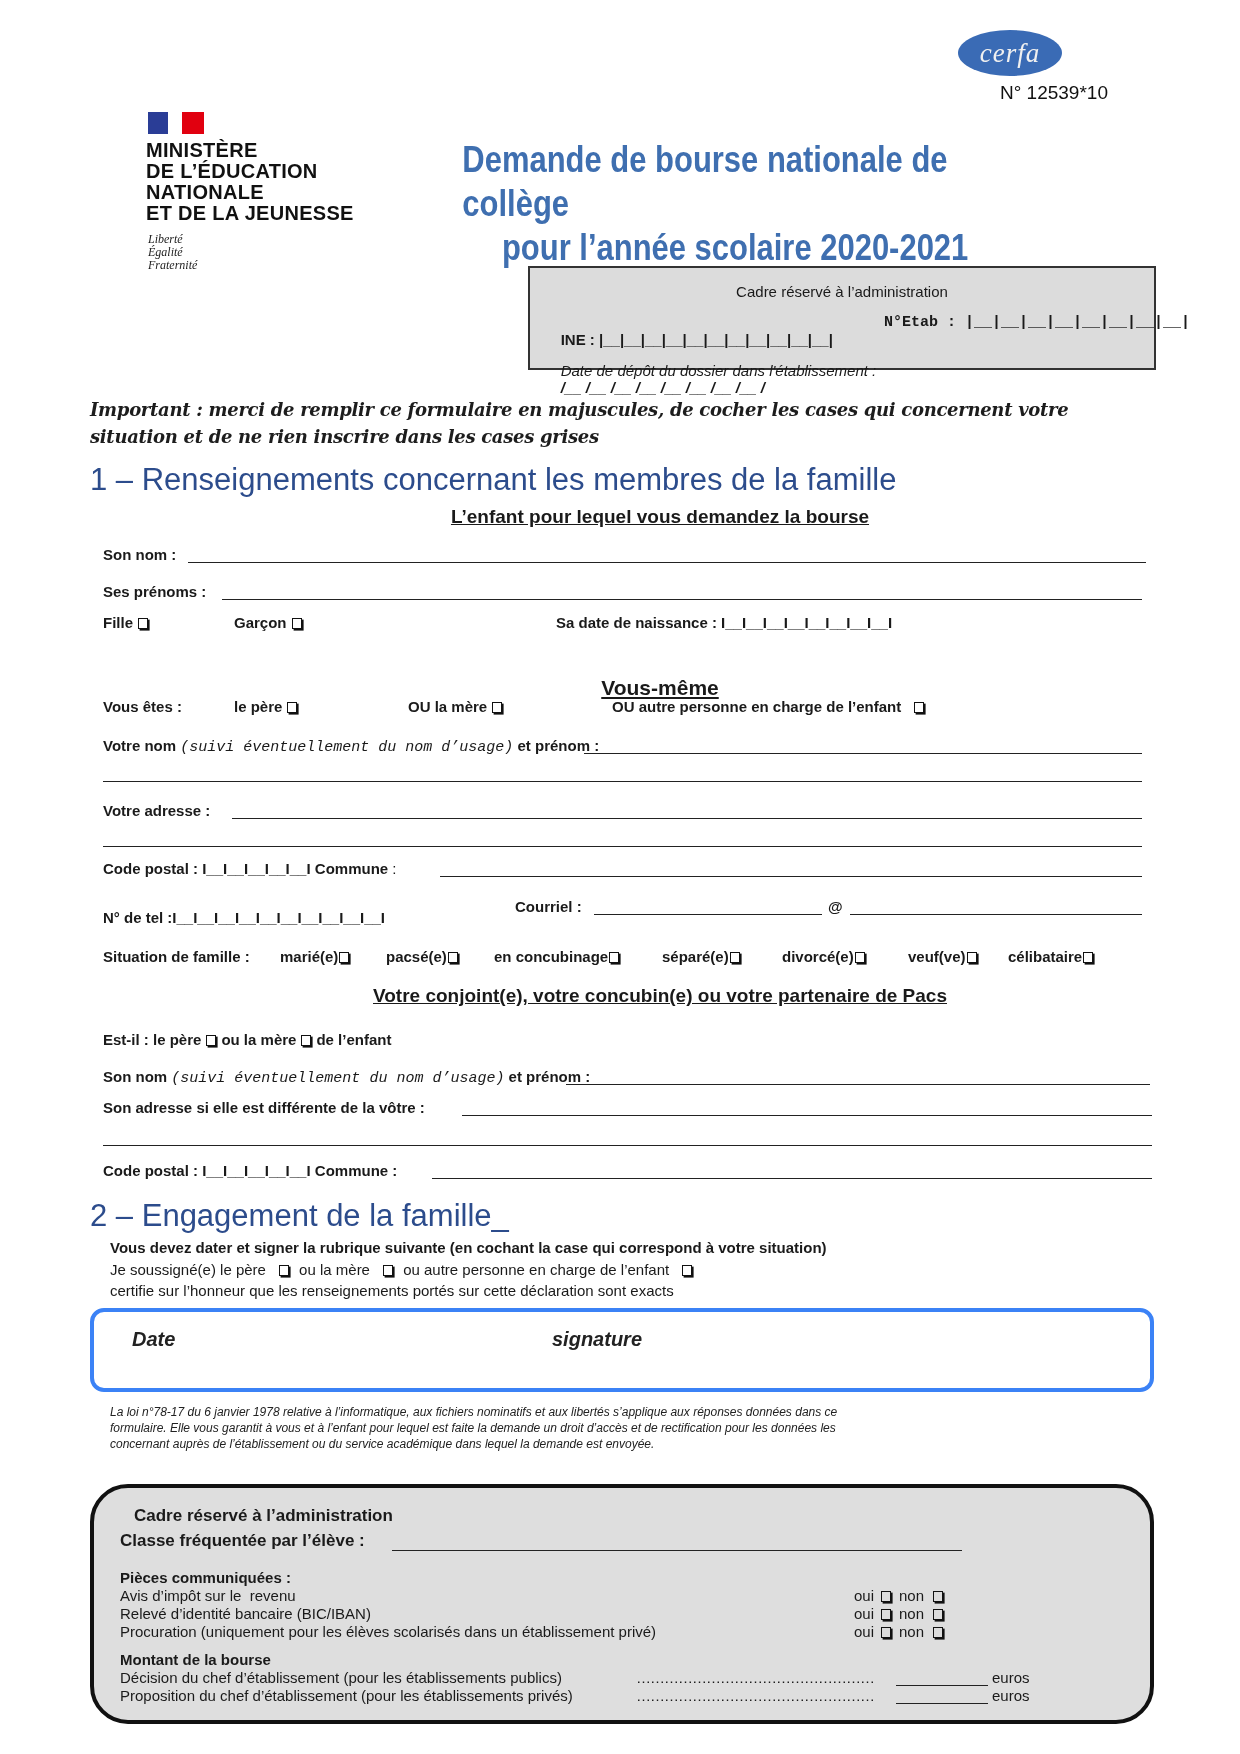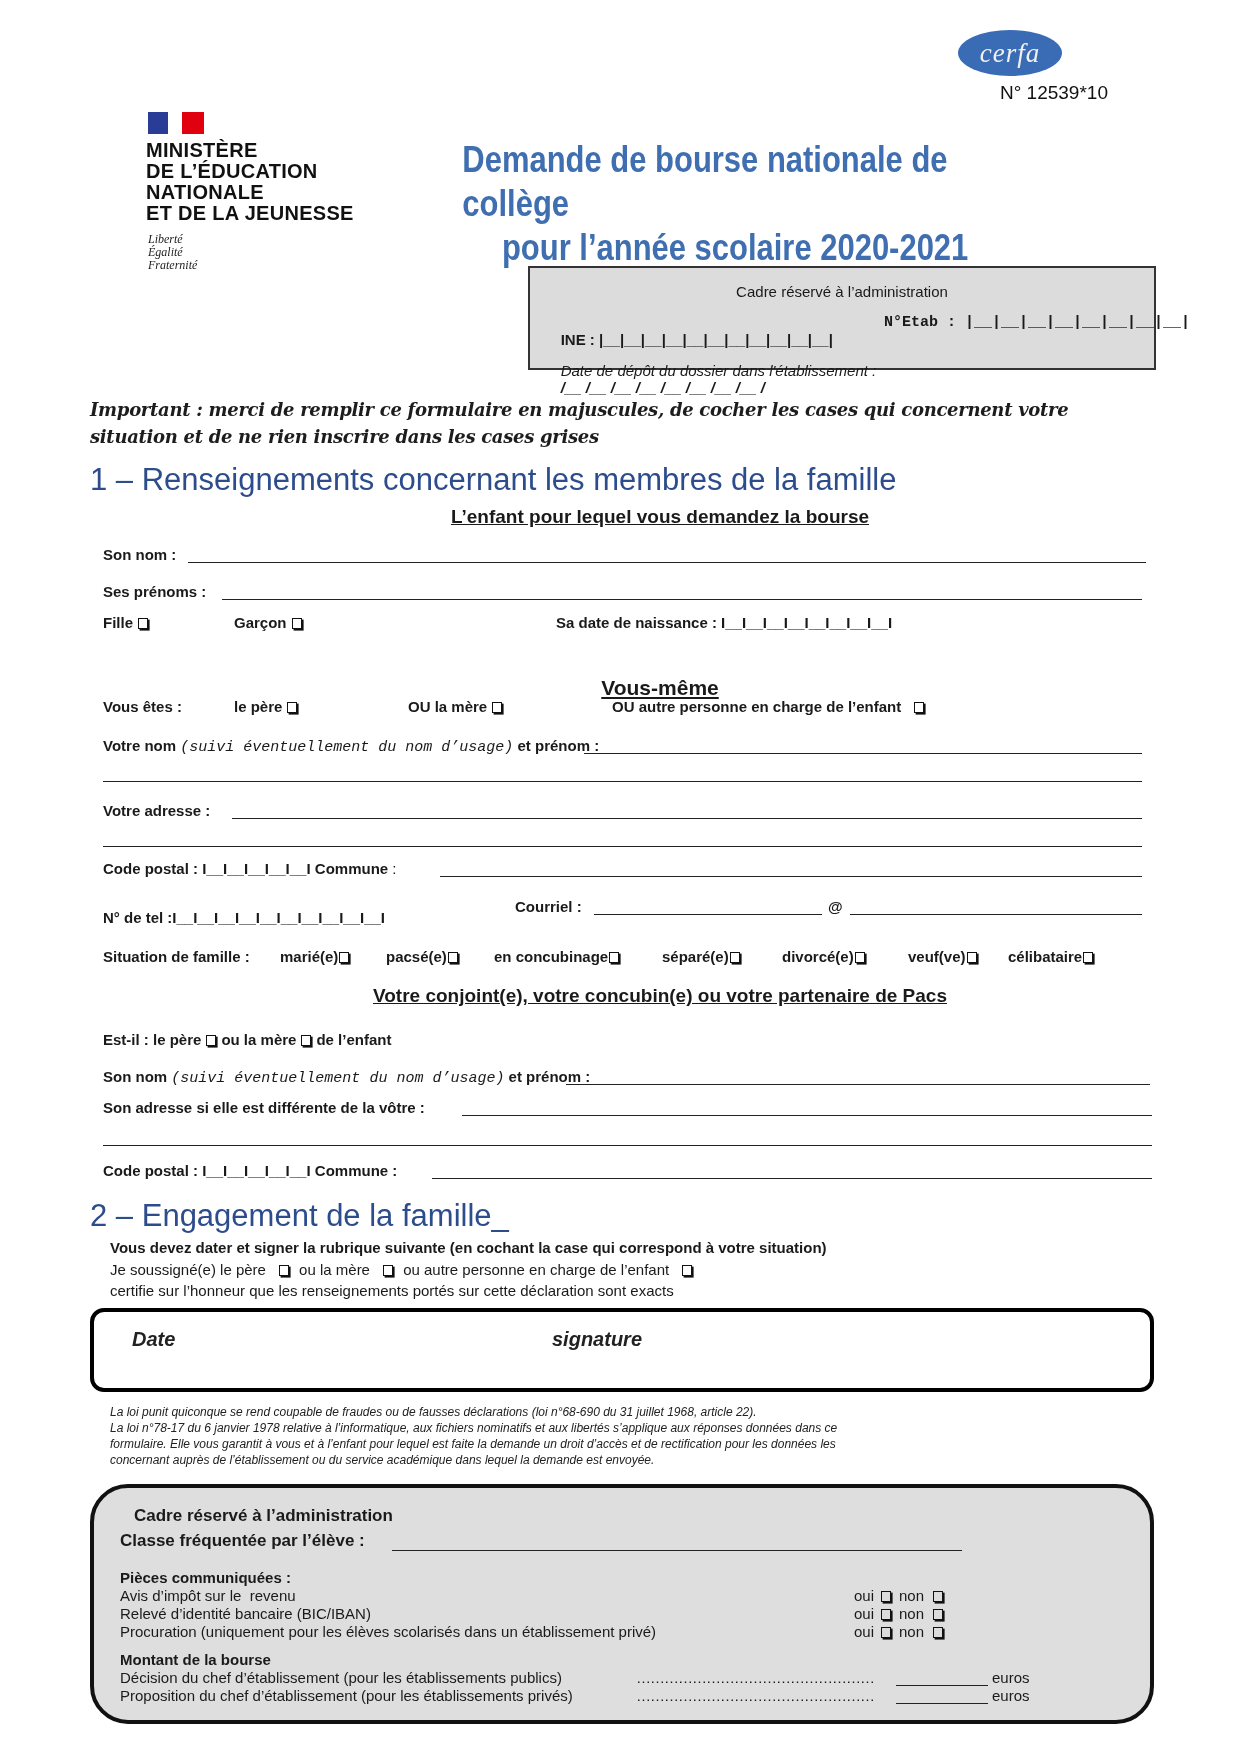--- a/index.html
+++ b/index.html
@@ -32,21 +32,21 @@
   .important { left: 90px; top: 396px; width: 1060px; font-family: "DejaVu Serif", serif; font-weight: bold; font-style: italic;
                font-size: 18px; line-height: 27px; color: #1d1d1d; letter-spacing: -0.3px; }
   .sec-title { color: #2c4c8c; font-size: 31px; }
   .sub-title { font-weight: bold; font-size: 19px; text-decoration: underline; text-align: center; }
   .field { font-weight: bold; font-size: 15px; white-space: nowrap; }
   .field i { font-weight: normal; font-style: italic; font-family: Liberation Mono, monospace; }
   .line { position: absolute; border-bottom: 1.3px solid #222; height: 0; }
   .cb { display: inline-block; width: 10px; height: 11px; border: 1.6px solid #111; box-shadow: 1.6px 1.6px 0 #111; vertical-align: -1px; margin-left: 5px; box-sizing: border-box; background: #fff; }
   .grey .cb { background: #dcdcdc; }
   .norm { font-size: 15px; white-space: nowrap; }
-  .sig-box { left: 90px; top: 1308px; width: 1064px; height: 84px; border: 4px solid #000000; border-radius: 14px; box-sizing: border-box; }
+  .sig-box { left: 90px; top: 1308px; width: 1064px; height: 84px; border: 4px solid #3b82f6; border-radius: 14px; box-sizing: border-box; }
   .sig-box span { position: absolute; top: 16px; font-weight: bold; font-style: italic; font-size: 20px; color: #222; }
   .legal { left: 110px; top: 1404px; width: 900px; font-style: italic; font-size: 12px; line-height: 16px; color: #222; }
   .admin2 { left: 90px; top: 1484px; width: 1064px; height: 240px; background: #dedede; border: 4px solid #111; border-radius: 38px; box-sizing: border-box; }
   .admin2 .t { position: absolute; font-size: 15px; white-space: pre; }
   .admin2 .b { font-weight: bold; }
 </style>
 </head>
 <body>
 
 <div class="abs flag">
@@ -154,21 +154,20 @@
 <div class="abs field" style="left:110px; top:1239px;">Vous devez dater et signer la rubrique suivante (en cochant la case qui correspond à votre situation)</div>
 <div class="abs norm" style="left:110px; top:1261px;"><span>Je soussigné(e) le père</span> <span class="cb" style="margin:0 10px 0 9px"></span><span>ou la mère</span> <span class="cb" style="margin:0 10px 0 9px"></span><span>ou autre personne en charge de l’enfant</span> <span class="cb" style="margin-left:9px"></span></div>
 <div class="abs norm" style="left:110px; top:1282px;">certifie sur l’honneur que les renseignements portés sur cette déclaration sont exacts</div>
 
 <div class="abs sig-box">
   <span style="left:38px;">Date</span>
   <span style="left:458px;">signature</span>
 </div>
 
 <div class="abs legal">
-  <div>La loi punit quiconque se rend coupable de fraudes ou de fausses déclarations (loi n°68-690 du 31 juillet 1968, article 22).</div>
   <div>La loi n°78-17 du 6 janvier 1978 relative à l’informatique, aux fichiers nominatifs et aux libertés s’applique aux réponses données dans ce</div>
   <div>formulaire. Elle vous garantit à vous et à l’enfant pour lequel est faite la demande un droit d’accès et de rectification pour les données les</div>
   <div>concernant auprès de l’établissement ou du service académique dans lequel la demande est envoyée.</div>
 </div>
 
 <div class="abs admin2 grey">
   <div class="t b" style="left:40px; top:18px; font-size:17px;">Cadre réservé à l’administration</div>
   <div class="t b" style="left:26px; top:43px; font-size:17px;">Classe fréquentée par l’élève :</div>
   <div class="line" style="left:298px; top:62px; width:570px;"></div>
 

